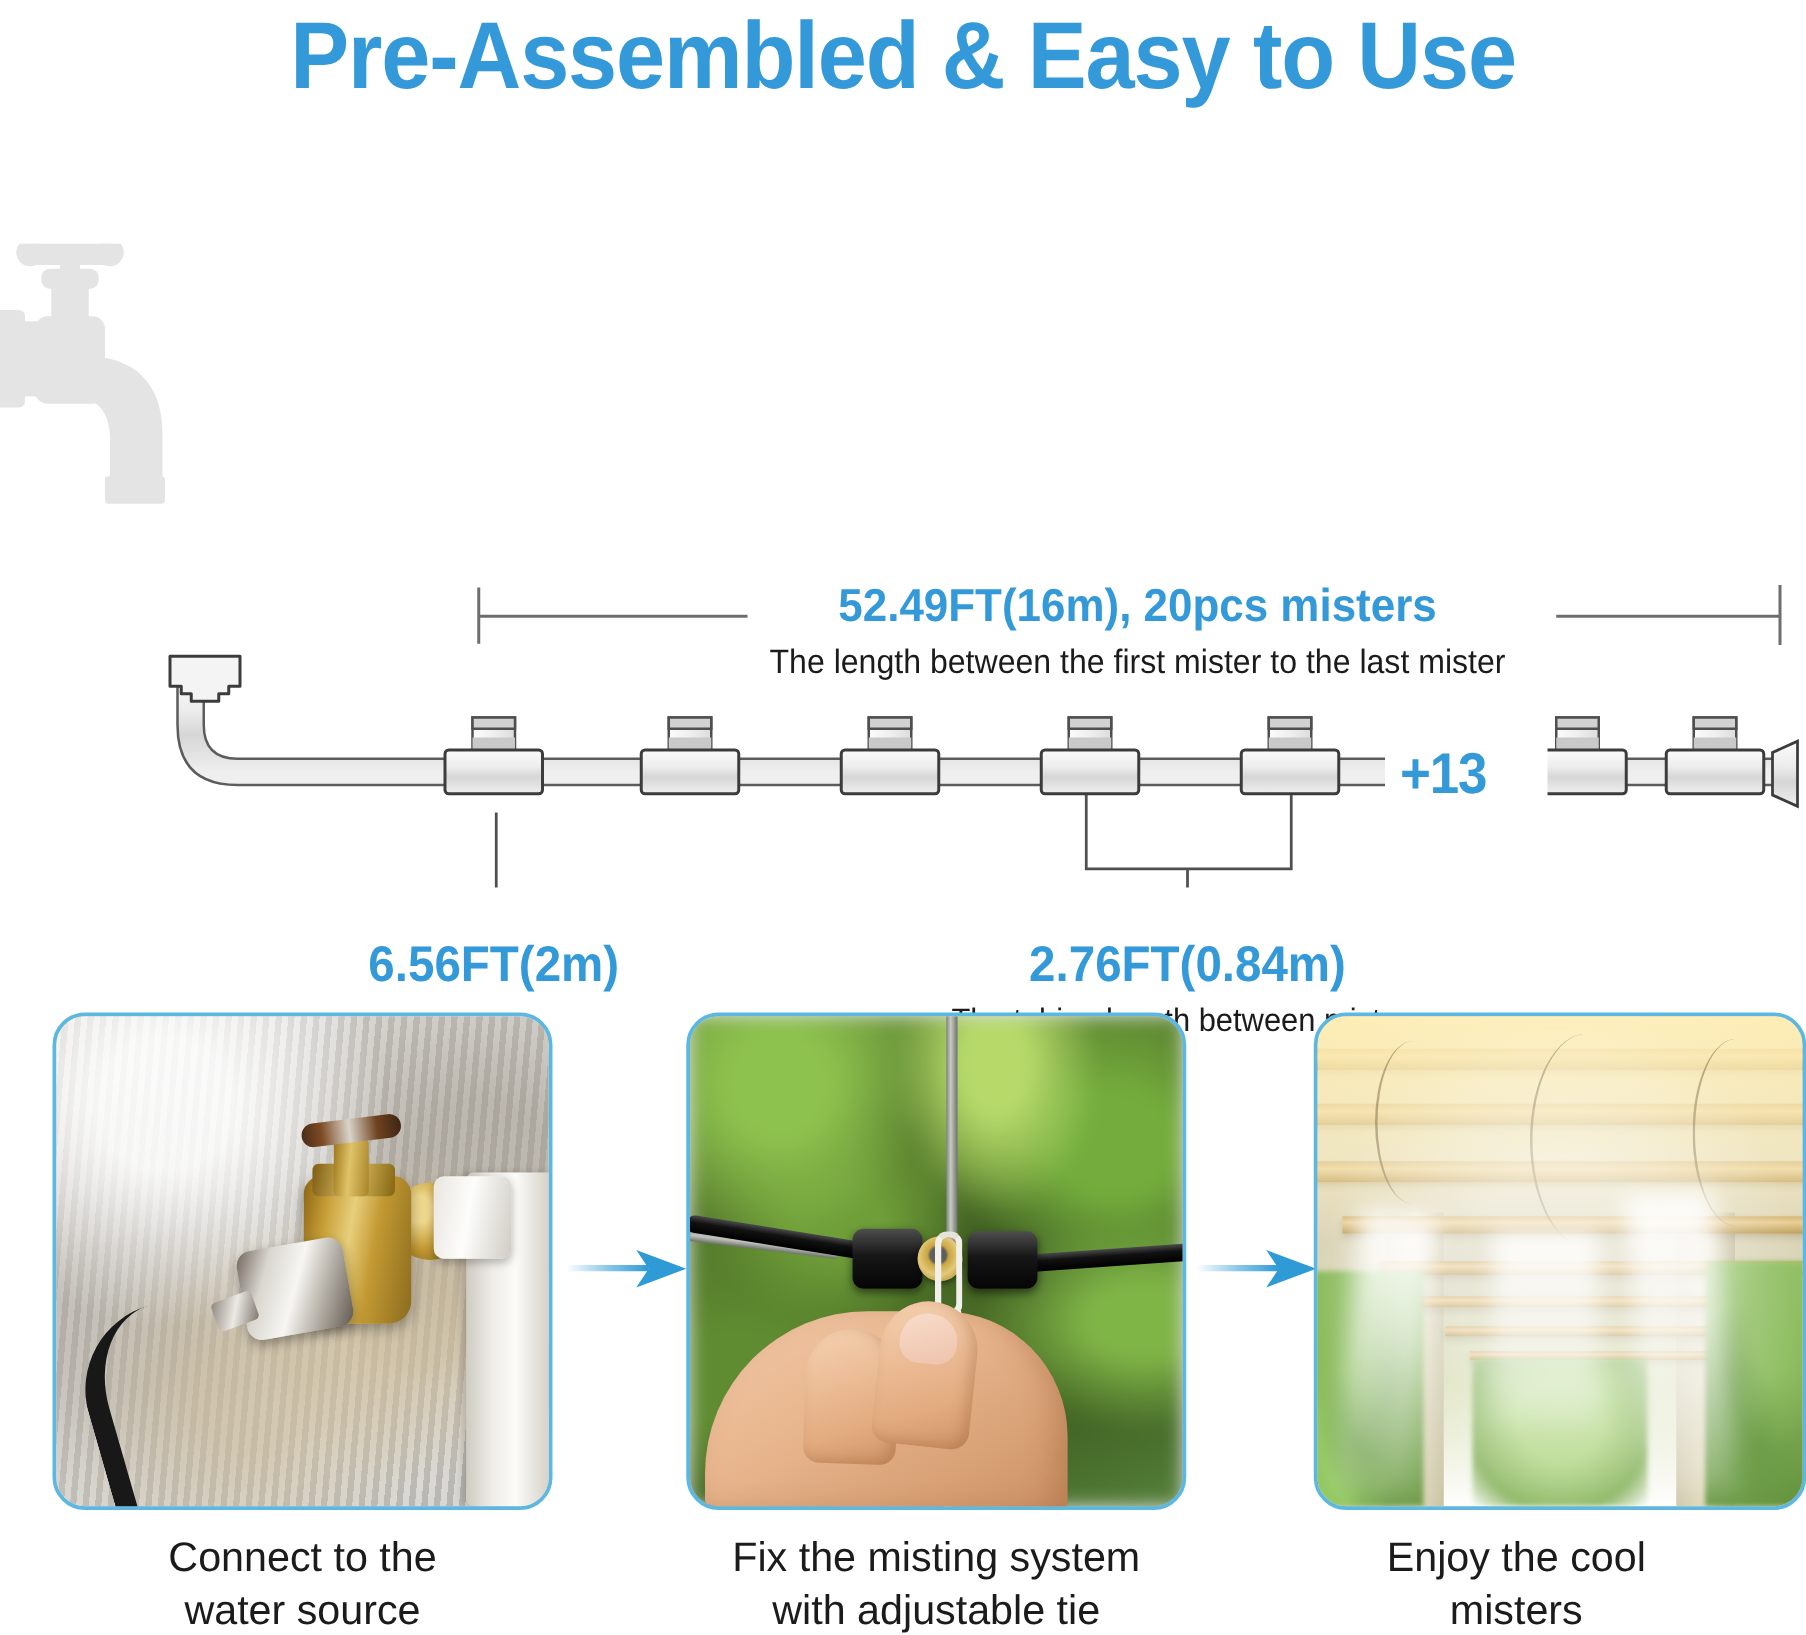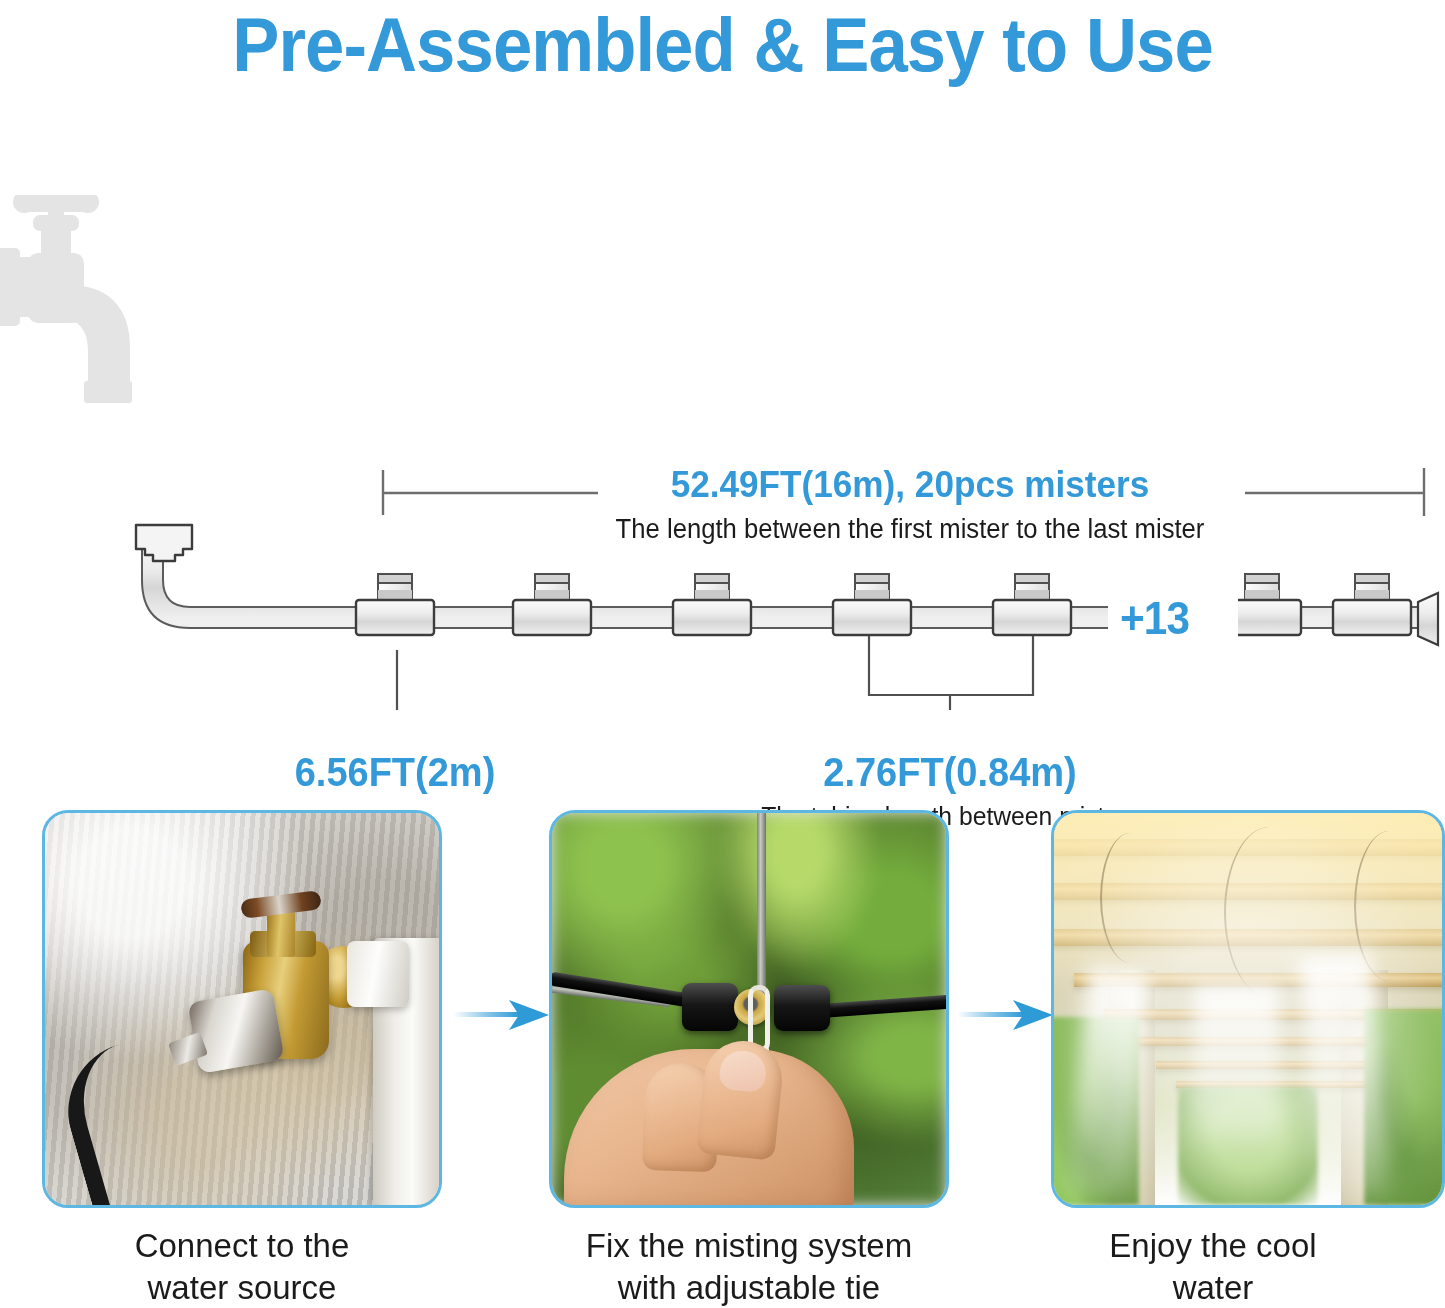--- a/index.html
+++ b/index.html
@@ -587,16 +587,16 @@
     <div class="caption c1">
       <div>Connect to the</div>
       <div>water source</div>
     </div>
     <div class="caption c2">
       <div>Fix the misting system</div>
       <div>with adjustable tie</div>
     </div>
     <div class="caption c3">
       <div>Enjoy the cool</div>
-      <div>water</div>
+      <div>misters</div>
     </div>
   </div>
 </div>
 
 </body></html>

